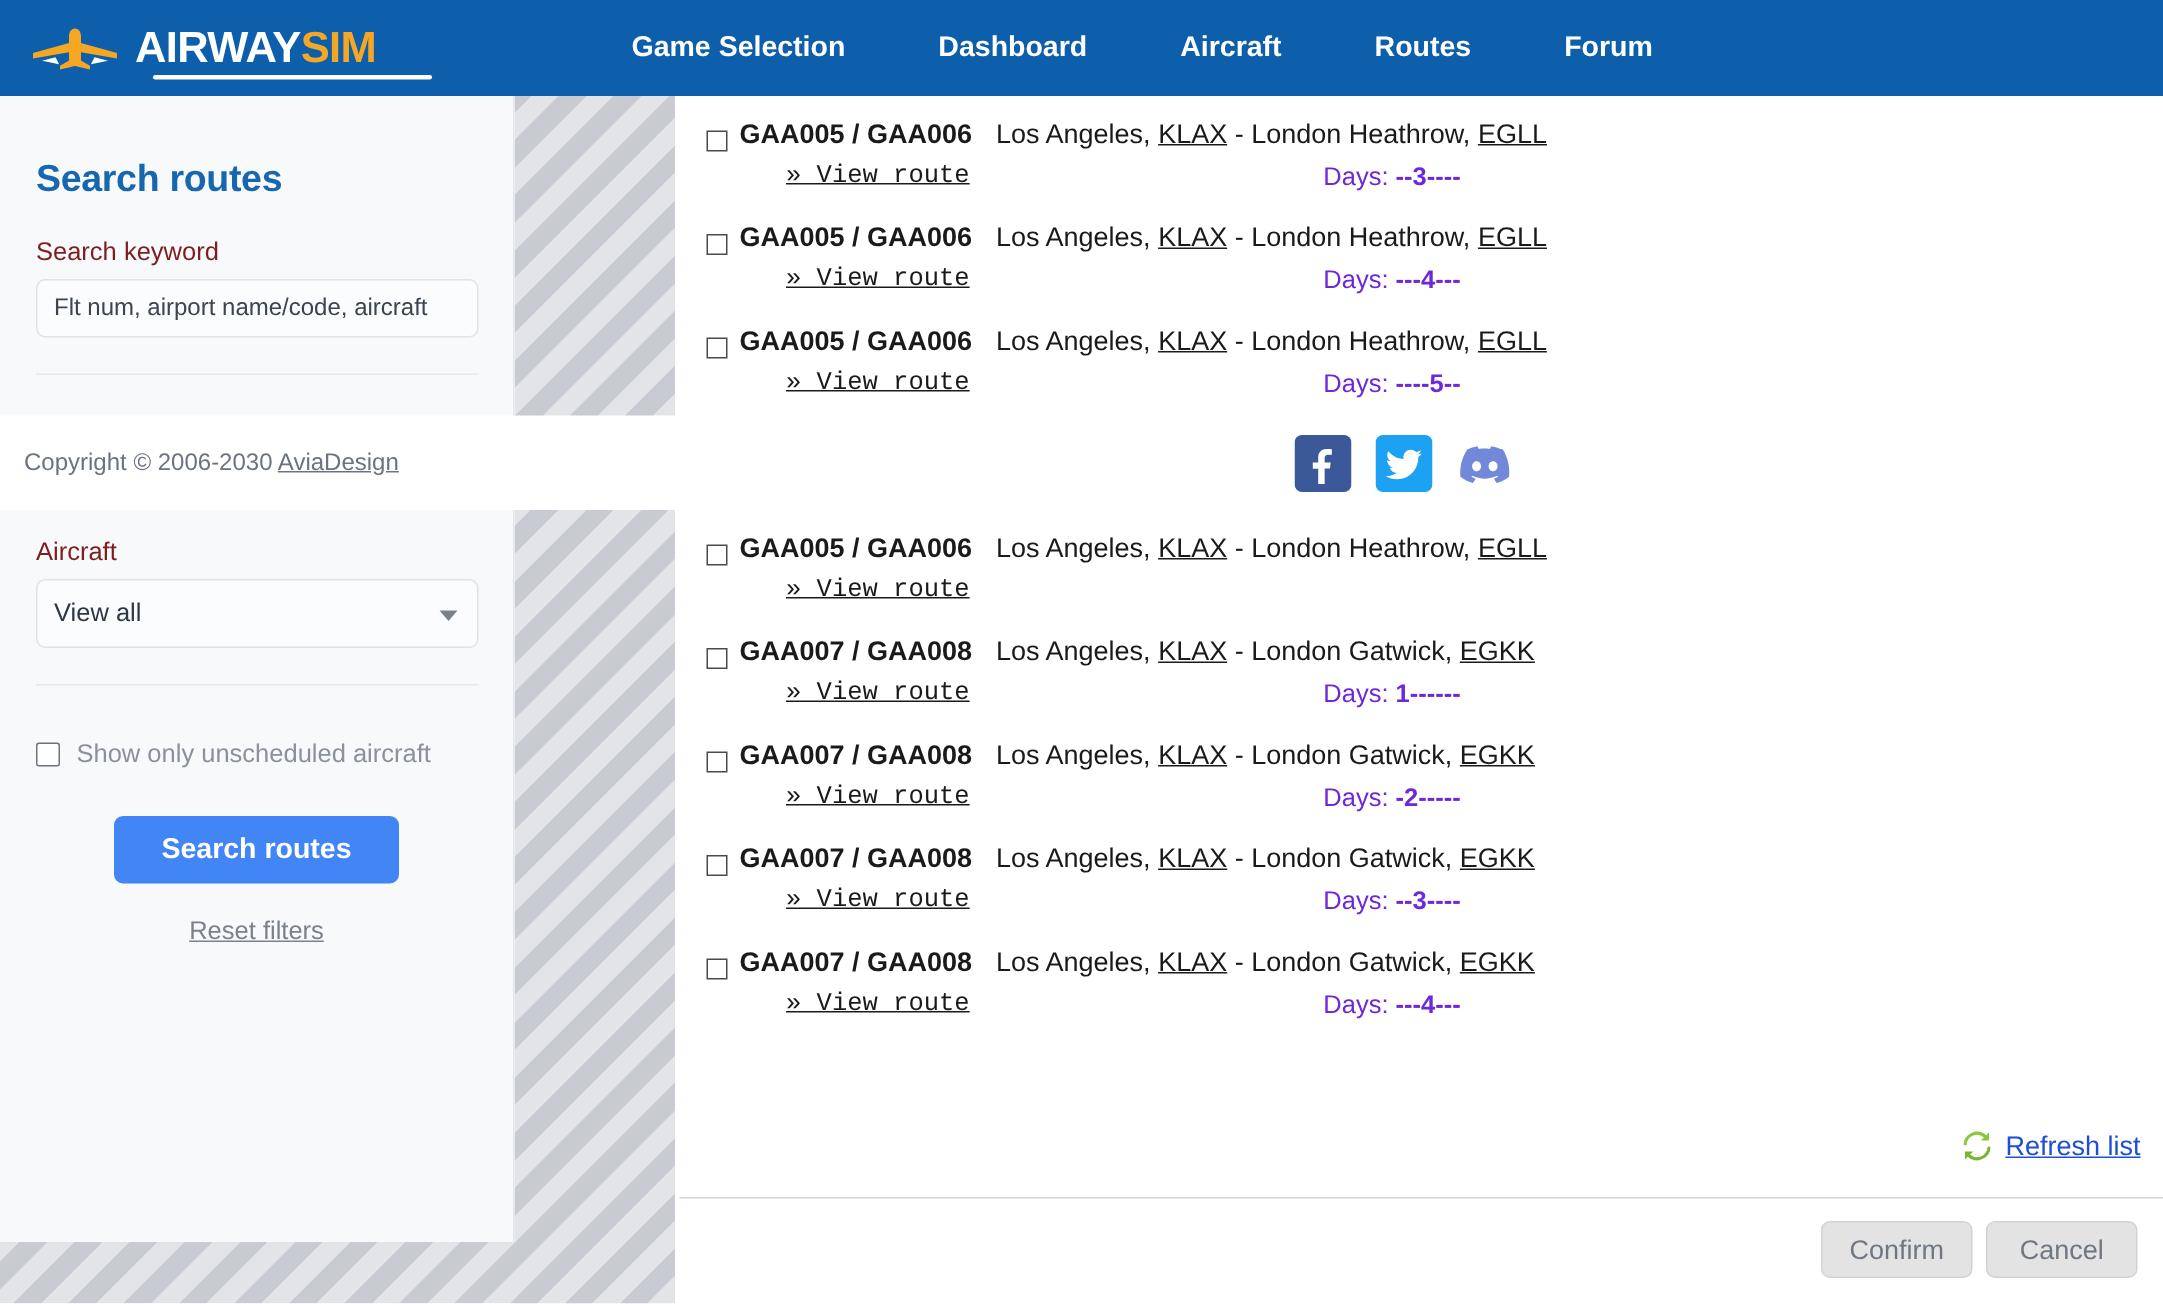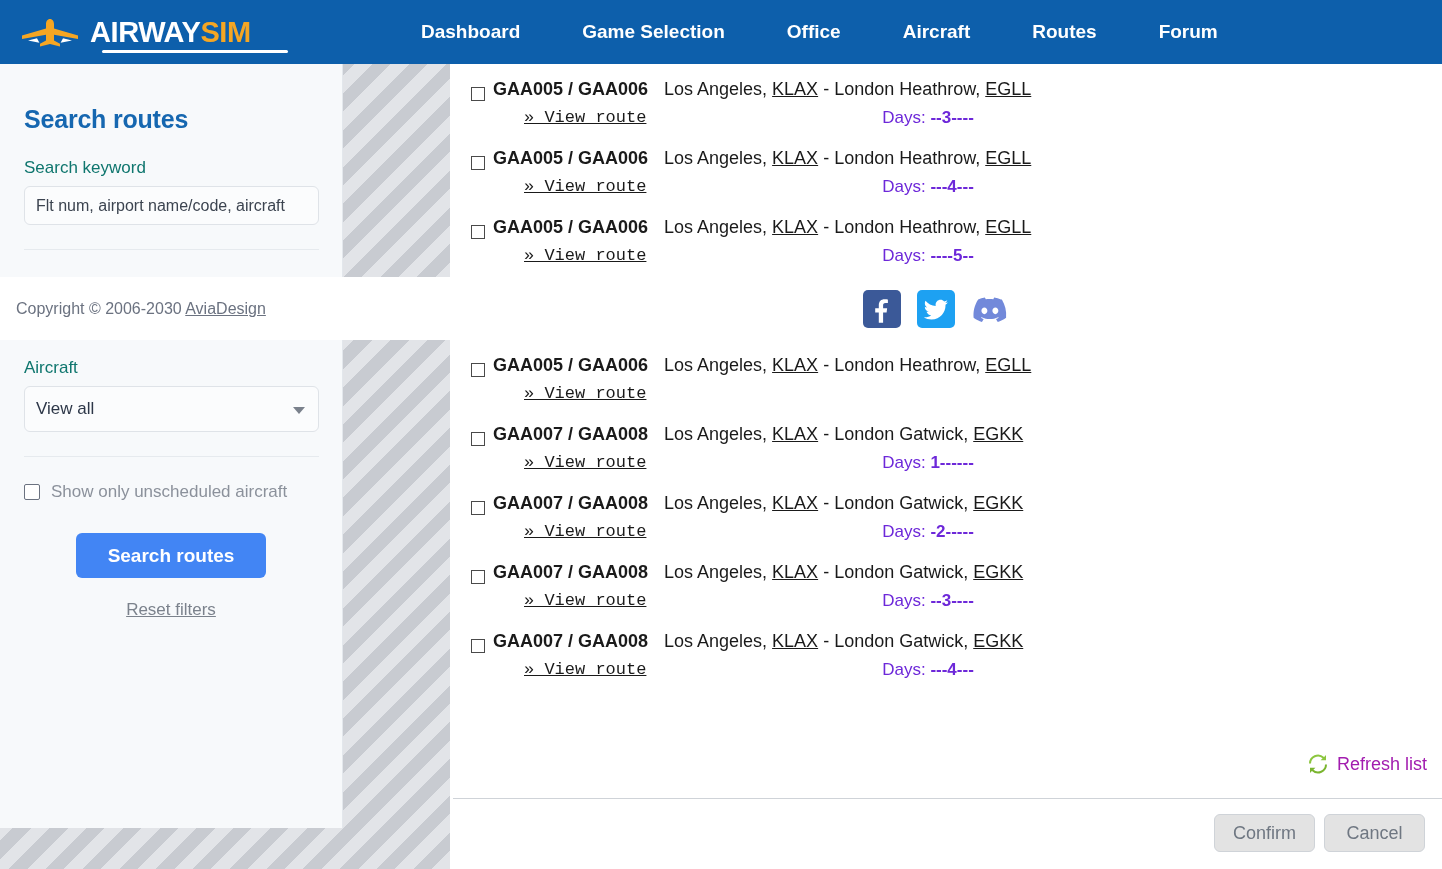--- a/index.html
+++ b/index.html
@@ -64,21 +64,21 @@
     border-right: 1px solid #e3e7ec;
     z-index: 10;
     padding: 0 24px;
     overflow: hidden;
   }
   .side-title {
     color: #1667b0; font-size: 25px; font-weight: bold;
     margin: 41px 0 0 0; letter-spacing: -0.2px;
   }
   .field-label {
-    color: #0f766e; font-size: 17px; margin-top: 24px; margin-bottom: 8px;
+    color: #7f1d1d; font-size: 17px; margin-top: 24px; margin-bottom: 8px;
   }
   .text-input {
     width: 295px; height: 39px;
     border: 1px solid #dfe3e8; border-radius: 6px;
     background: #fbfcfd; color: #2d3748;
     font-size: 16px; font-family: "Liberation Sans", sans-serif;
     padding: 0 11px; outline: none;
   }
   .text-input::placeholder { color: #3c4450; opacity: 1; }
   .hr { width: 295px; height: 1px; background: #e6eaee; margin: 24px 0 0 0; border: 0; }
@@ -89,21 +89,21 @@
     background: #fbfcfd; display: flex; align-items: center;
     padding: 0 11px; cursor: pointer;
   }
   .select-value { color: #2d3748; font-size: 17px; }
   .caret {
     position: absolute; right: 13px; top: 50%; margin-top: -2px;
     width: 0; height: 0;
     border-left: 6px solid transparent; border-right: 6px solid transparent;
     border-top: 7px solid #7a818c;
   }
-  .check-row { display: flex; align-items: center; margin-top: 25px; }
+  .check-row { display: flex; align-items: center; margin-top: 36px; }
   .cbx {
     width: 16px; height: 16px; border: 1px solid #6b7280;
     background: #fff; border-radius: 2px; flex: 0 0 auto; cursor: pointer;
   }
   .check-label { color: #8b919b; font-size: 17px; margin-left: 11px; }
   .btn-primary {
     display: block; margin: 31px auto 0 auto;
     width: 190px; height: 45px; border: none; border-radius: 6px;
     background: #4285f4; color: #ffffff;
     font-size: 19px; font-weight: bold; font-family: "Liberation Sans", sans-serif;
@@ -165,21 +165,21 @@
   .socials { position: absolute; left: 863px; top: 50%; transform: translateY(-50%);
              display: flex; gap: 16px; align-items: center; }
   .soc { width: 38px; height: 38px; cursor: pointer; }
 
   
   .refresh-wrap {
     position: absolute; right: 15px; top: 753px; z-index: 40;
     display: flex; align-items: center; gap: 8px;
   }
   .refresh-link {
-    font-size: 18px; color: #a21caf; cursor: pointer;
+    font-size: 18px; color: #1d4ed8; text-decoration: underline; cursor: pointer;
   }
   .bottom-divider {
     position: absolute; left: 453px; top: 798px; width: 989px; height: 1px;
     background: #cfd3d8; z-index: 40;
   }
   .actions {
     position: absolute; right: 17px; top: 814px; z-index: 45;
     display: flex; gap: 9px;
   }
   .btn-grey {
@@ -368,22 +368,21 @@
   <div class="topbar">
     <div class="logo-wrap">
       <svg class="logo-plane" viewBox="0 0 72 34">
         <path d="M36 4c2.6 0 4 2.4 4 5.4v4.2l24 6.8v3.6l-24-4.2v5.6l6 3.4v2.6l-10-2.4-10 2.4v-2.6l6-3.4v-5.6L8 24V20.4l24-6.8V9.4C32 6.4 33.4 4 36 4z" fill="#f5a623"></path>
         <path d="M14 25.5l9-2.3 2.4 4.6-11.4-2.3zM58 25.5l-9-2.3-2.4 4.6 11.4-2.3z" fill="#ffffff"></path>
       </svg>
       <span class="logo-text"><span class="logo-airway">AIRWAY</span><span class="logo-sim">SIM</span></span>
       <span class="logo-underline"></span>
     </div>
     <div class="nav" id="nav-container">
+        <a class="nav-item">Game Selection</a>
         <a class="nav-item">Dashboard</a>
-        <a class="nav-item">Game Selection</a>
-        <a class="nav-item">Office</a>
         <a class="nav-item">Aircraft</a>
         <a class="nav-item">Routes</a>
         <a class="nav-item">Forum</a>
       </div>
   </div>
 
 </div>
 
 </body></html>

